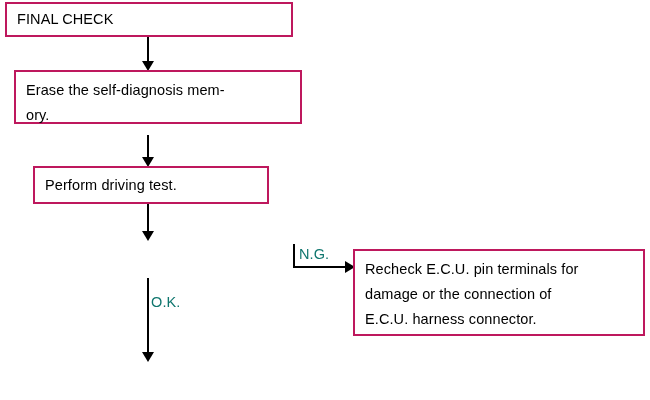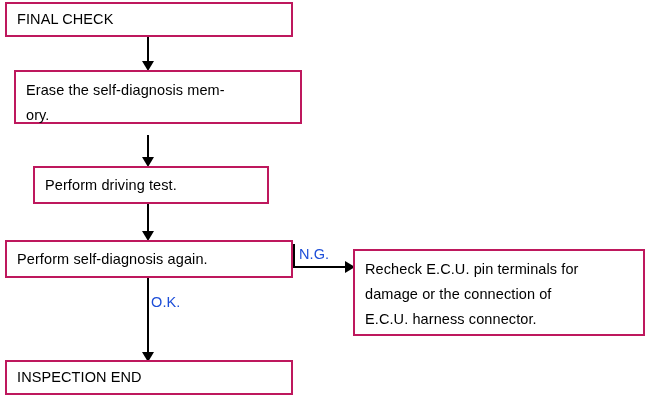--- a/index.html
+++ b/index.html
@@ -51,21 +51,21 @@
     width: 0;
     height: 0;
     border-top: 6px solid transparent;
     border-bottom: 6px solid transparent;
     border-left: 10px solid #000000;
   }
   .edge-label {
     position: absolute;
     font-size: 14.5px;
     line-height: 16px;
-    color: #1d4ed8;
+    color: #0f766e;
     white-space: nowrap;
     letter-spacing: 0.1px;
   }
 </style>
 </head>
 <body>
 
 <div id="canvas">
 
   <div class="node center-v" style="left:5px; top:2px; width:288px; height:35px;">FINAL CHECK</div>
@@ -77,30 +77,28 @@
 ory.</div>
 
   <div class="edge-line edge-v" style="left:147px; top:135px; height:24px;"></div>
   <div class="arrowhead-down" style="left:142px; top:157px;"></div>
 
   <div class="node center-v" style="left:5px; top:166px; width:236px; height:38px;margin-left:28px;">Perform driving test.</div>
 
   <div class="edge-line edge-v" style="left:147px; top:204px; height:30px;"></div>
   <div class="arrowhead-down" style="left:142px; top:231px;"></div>
 
-  <div class="node center-v" style="left:5px; top:240px; width:288px; height:38px;">Perform self-diagnosis again.</div>
 
   <div class="edge-line edge-h" style="left:293px; top:266px; width:56px;"></div>
   <div class="edge-line edge-v" style="left:293px; top:244px; height:24px;"></div>
   <div class="arrowhead-right" style="left:345px; top:261px;"></div>
   <div class="edge-label" style="left:299px; top:246px;">N.G.</div>
 
   <div class="node" style="left:353px; top:249px; width:292px; height:87px;">Recheck E.C.U. pin terminals for
 damage or the connection of
 E.C.U. harness connector.</div>
 
   <div class="edge-line edge-v" style="left:147px; top:278px; height:80px;"></div>
   <div class="arrowhead-down" style="left:142px; top:352px;"></div>
   <div class="edge-label" style="left:151px; top:294px;">O.K.</div>
 
-  <div class="node center-v" style="left:5px; top:360px; width:288px; height:35px;">INSPECTION END</div>
 
 </div>
 
 </body></html>

